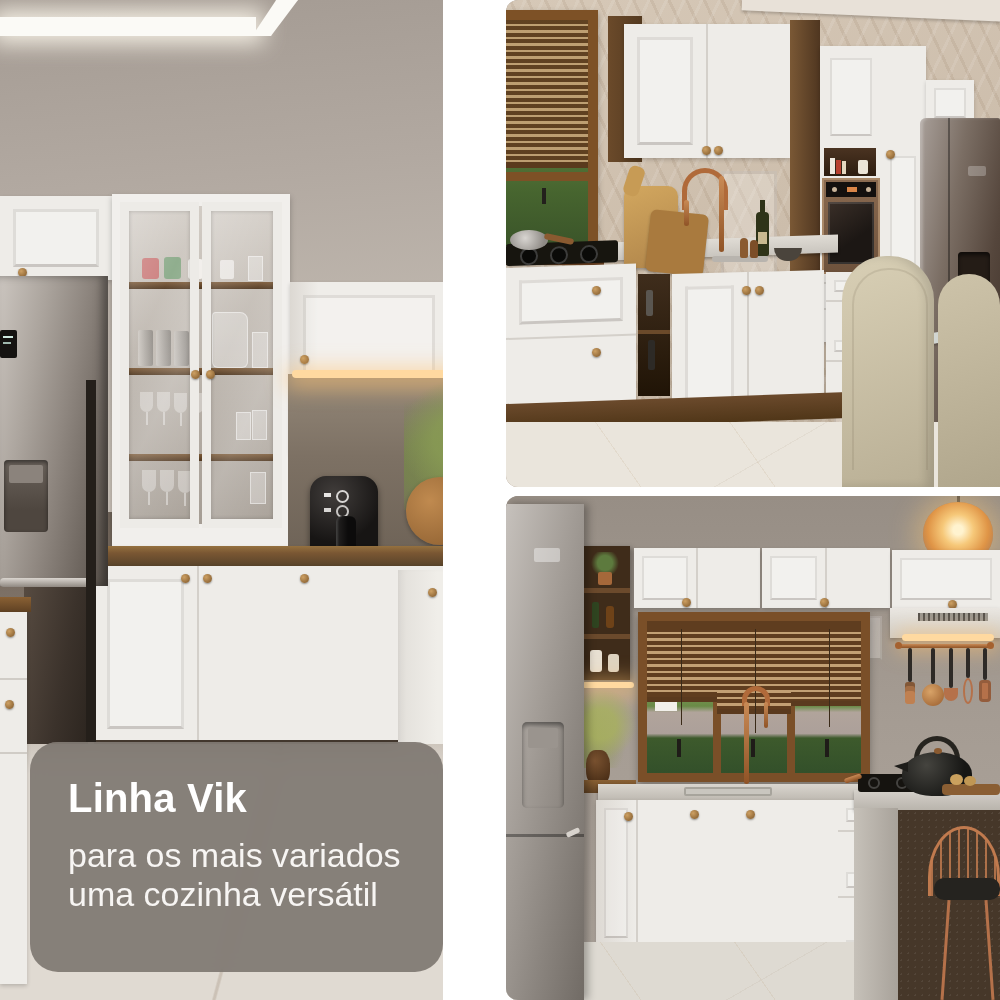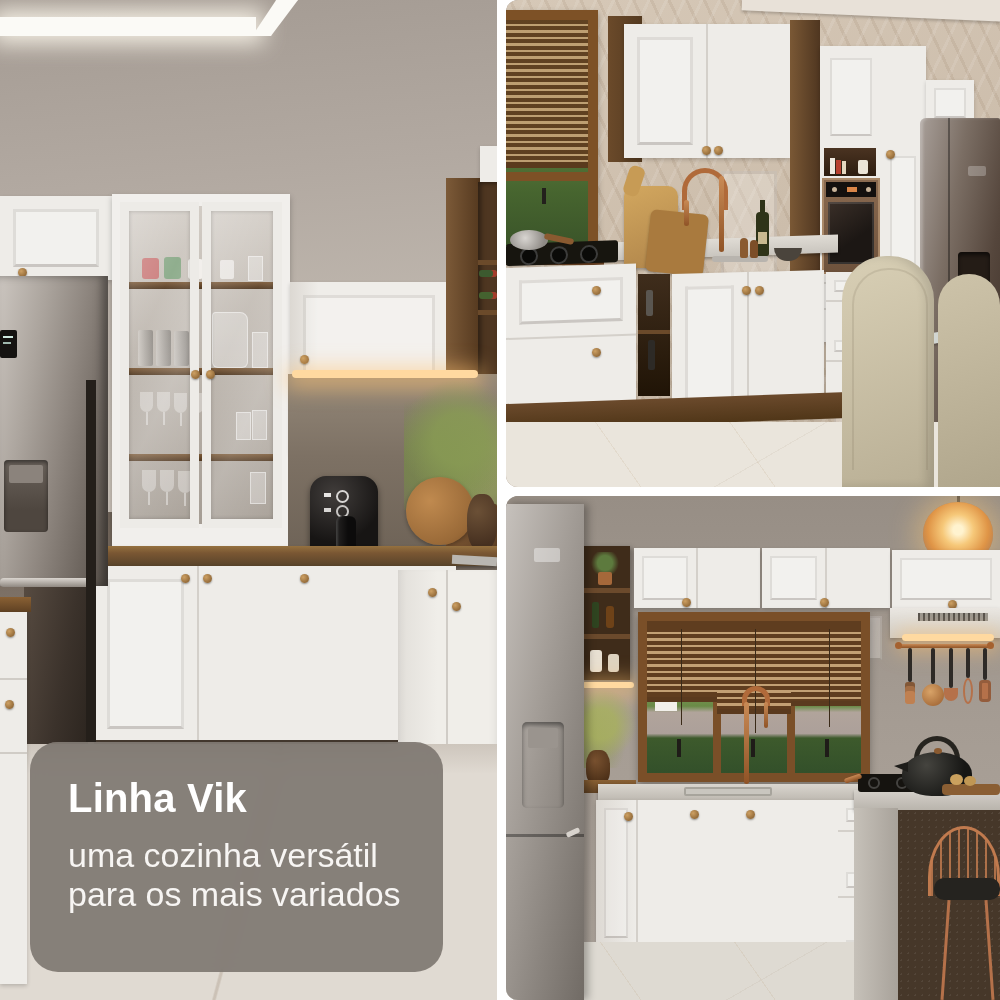--- a/index.html
+++ b/index.html
@@ -3,21 +3,21 @@
 <meta charset="utf-8">
 <style>
   html,body{margin:0;padding:0;}
   body{
     width:1000px;height:1000px;position:relative;overflow:hidden;
     background:var(--gutter-white,#ffffff);
     font-family:"Liberation Sans", sans-serif;
   }
   .abs{position:absolute;}
   .panel{position:absolute;overflow:hidden;background:#9a9189;}
-  #panel-left{left:0;top:0;width:497px;height:1000px;}
+  #panel-left{left:0;top:0;width:443px;height:1000px;}
   #panel-tr{left:506px;top:0;width:494px;height:487px;border-radius:12px 0 0 12px;}
   #panel-br{left:506px;top:496px;width:494px;height:504px;border-radius:12px 0 0 12px;}
 
   
   .cab{background:var(--cabinet-white,#eeece8);box-shadow:0 2px 4px rgba(0,0,0,.18);}
   .recess{position:relative;}
   .recess::after{content:"";position:absolute;inset:13px;border:3px solid rgba(120,110,100,.16);
     border-bottom-color:rgba(90,80,70,.26);background:rgba(255,255,255,.25);}
   .recess-sm::after{inset:8px;border-width:2px;}
   .knob{position:absolute;width:9px;height:9px;border-radius:50%;
@@ -171,22 +171,22 @@
     <div class="abs cab" style="left:0;top:612px;width:27px;height:372px;z-index:5;">
       <div class="abs" style="left:0;top:66px;width:27px;height:2px;background:#d0ccc6;"></div>
       <div class="abs" style="left:0;top:140px;width:27px;height:2px;background:#d0ccc6;"></div>
     </div>
     <div class="knob" style="left:6px;top:628px;z-index:6;"></div>
     <div class="knob" style="left:5px;top:700px;z-index:6;"></div>
 
     <div id="caption">
       <h1>Linha Vik</h1>
       <div class="sub">
+        <div>para os mais variados</div>
         <div>uma cozinha versátil</div>
-        <div>para os mais variados</div>
       </div>
     </div>
   </section>
 
   <section class="panel" id="panel-tr">
     <div class="abs chevron" style="left:0;top:0;width:494px;height:487px;"></div>
     <div class="abs" style="left:236px;top:-8px;width:260px;height:24px;background:#e8e1d8;transform:rotate(2.5deg);box-shadow:0 2px 3px rgba(0,0,0,.2);"></div>
 
     <div class="abs" style="left:-6px;top:10px;width:98px;height:248px;border:10px solid #7d5126;border-left-width:4px;box-sizing:border-box;background:#51702f;box-shadow:0 3px 6px rgba(0,0,0,.3);">
       <div class="abs" style="left:0;top:0;width:84px;height:228px;background:linear-gradient(180deg,#7c9a56 0%,#5f8140 45%,#47652f 75%,#3a5429 100%);"></div>

